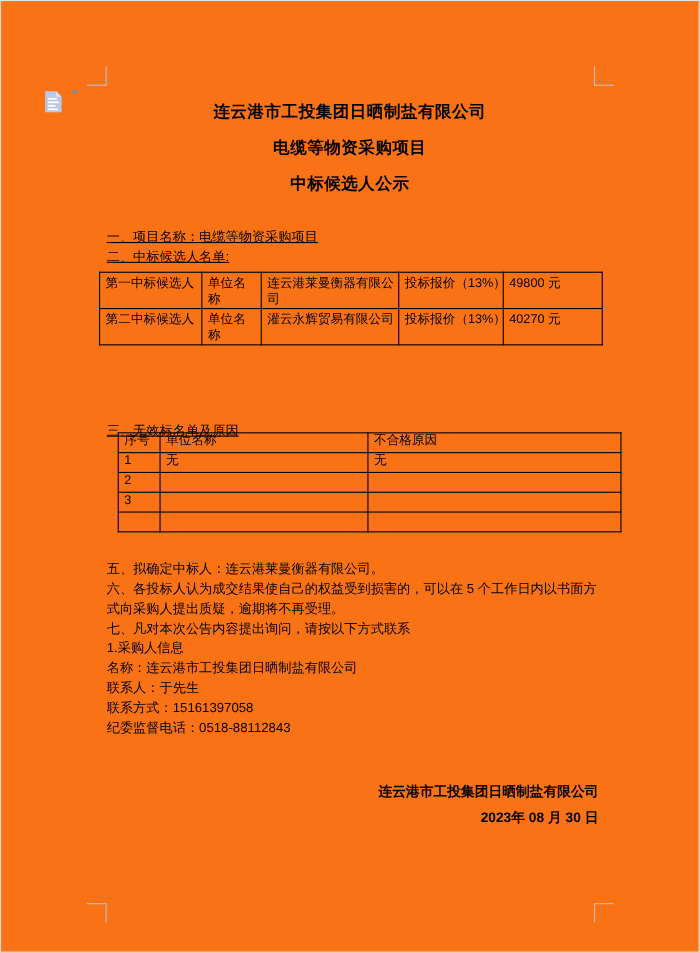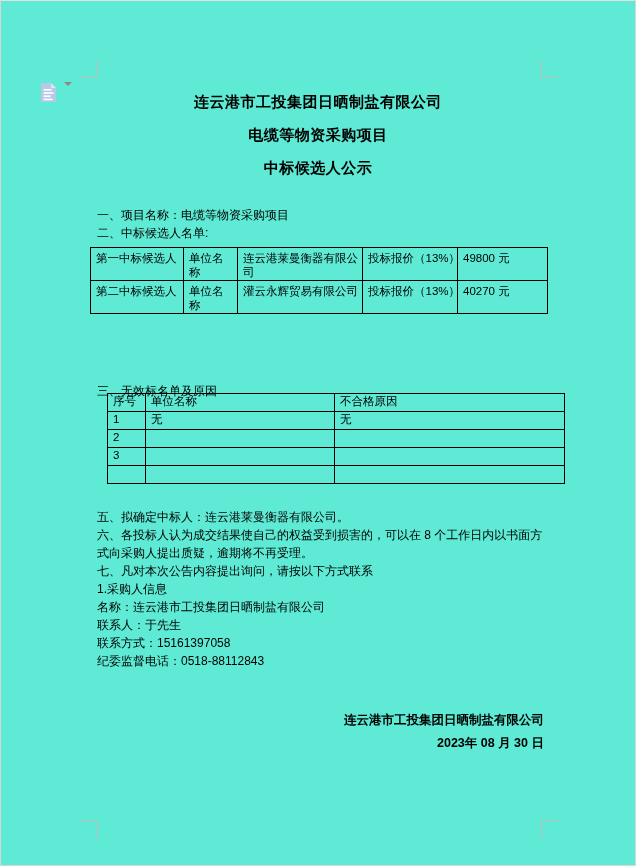--- a/index.html
+++ b/index.html
@@ -2,21 +2,21 @@
 <html><head>
 <meta charset="utf-8">
 <style>
   html, body { margin: 0; padding: 0; background: #ffffff; }
   * { box-sizing: border-box; }
 
   .page {
     position: relative;
     width: 636px;
     height: 866px;
-    background: #5eead4;
+    background: #f97316;
     border: 1px solid #d6d6d6;
     border-top-color: #e2e2e2;
     font-family: "Liberation Sans", sans-serif;
     color: #000000;
     overflow: hidden;
   }
 
   
   .crop { position: absolute; width: 18px; height: 18px; }
   .crop.tl { left: 78px;  top: 59px;  border-right: 1px solid #bdbdbd; border-bottom: 1px solid #bdbdbd; }
@@ -43,21 +43,21 @@
   .titles {
     position: absolute; left: 0; right: 0; top: 84px;
     text-align: center;
   }
   .titles .t-line {
     font-size: 15px; font-weight: bold; line-height: 33px;
     letter-spacing: 0.5px;
   }
 
   
-  .para { position: absolute; left: 96px; font-size: 12px; line-height: 18px; }
+  .para { position: absolute; left: 96px; font-size: 12px; line-height: 18px; text-decoration: underline; }
   .p-s12 { top: 205px; width: 453px; }
   .p-s3  { top: 381px; width: 453px; }
   .body-block { position: absolute; left: 96px; top: 507px; width: 453px; font-size: 12px; line-height: 18px; }
   .body-block p { margin: 0; }
 
   
   table.doc-table {
     position: absolute; left: 89px;
     border-collapse: collapse; table-layout: fixed;
     width: 458px;
@@ -182,21 +182,21 @@
       <tr>
         <td></td>
         <td></td>
         <td></td>
       </tr>
     </tbody>
   </table>
 
   <div class="body-block">
     <p>五、拟确定中标人：连云港莱曼衡器有限公司。</p>
-    <p>六、各投标人认为成交结果使自己的权益受到损害的，可以在 8 个工作日内以书面方式向采购人提出质疑，逾期将不再受理。</p>
+    <p>六、各投标人认为成交结果使自己的权益受到损害的，可以在 5 个工作日内以书面方式向采购人提出质疑，逾期将不再受理。</p>
     <p>七、凡对本次公告内容提出询问，请按以下方式联系</p>
     <p>1.采购人信息</p>
     <p>名称：连云港市工投集团日晒制盐有限公司</p>
     <p>联系人：于先生</p>
     <p>联系方式：15161397058</p>
     <p>纪委监督电话：0518-88112843</p>
   </div>
 
   <div class="footer">
     <div>连云港市工投集团日晒制盐有限公司</div>

